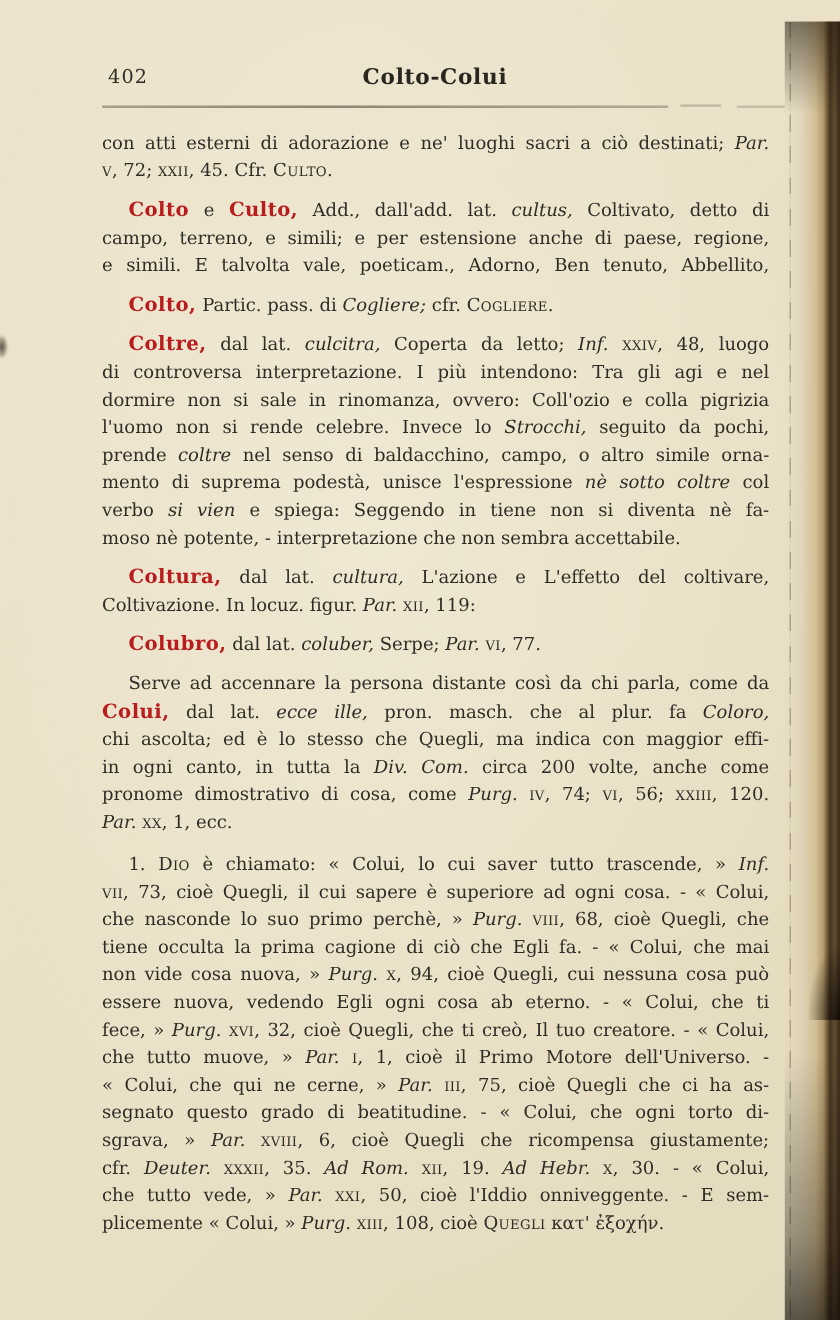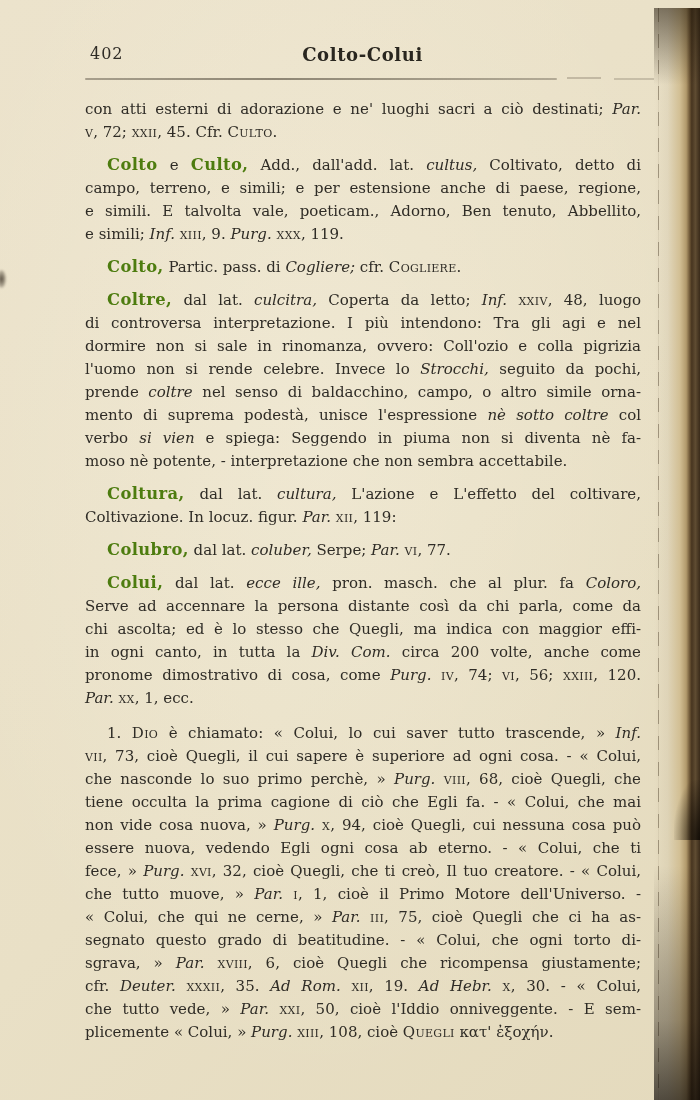--- a/index.html
+++ b/index.html
@@ -4,21 +4,21 @@
 <style>
   html,body{margin:0;padding:0;}
   body{
     width:700px;height:1100px;position:relative;overflow:hidden;
     background:
       radial-gradient(ellipse at 45% 40%, rgba(255,252,240,0.25), rgba(0,0,0,0) 70%),
       linear-gradient(135deg,#ece3cc 0%, #e9e0c6 55%, #e4dabd 100%);
     font-family:"DejaVu Serif","Liberation Serif",serif;
     color:#2f2c26;
   }
-  .sheet{position:absolute;top:8px;left:0;width:700px;height:832px;}
+  .sheet{position:absolute;top:18px;left:0;width:700px;height:832px;}
   
   .header{position:absolute;top:36px;left:85px;width:555px;height:26px;}
   .pagenum{position:absolute;left:5px;top:0;font-size:16px;letter-spacing:1px;}
   .htitle{position:absolute;left:0;right:0;top:0;text-align:center;
     font-weight:bold;font-size:18px;letter-spacing:0.6px;color:#29261f;}
   .hrule{position:absolute;top:70px;left:85px;width:472px;height:2px;
     background:linear-gradient(to right, rgba(110,102,86,0.55), rgba(110,102,86,0.75) 40%, rgba(110,102,86,0.45));
     border-radius:1px;filter:blur(0.3px);}
   .hrule-dash1{position:absolute;top:69px;left:567px;width:34px;height:2px;
     background:rgba(120,110,92,0.35);filter:blur(0.5px);}
@@ -27,21 +27,21 @@
   
   .text-block{position:absolute;top:90px;left:85px;width:556px;
     font-size:15px;line-height:23px;}
   .para{margin:0 0 0 0;}
   .para + .para{margin-top:9px;}
   .para.tight{margin-top:12px;}
   .line{text-align:justify;text-align-last:justify;white-space:normal;}
   .line.last{text-align-last:left;}
   .para.indent .line:first-child{padding-left:22px;}
   .r-n{font-style:normal;}
-  .r-b{font-weight:bold;font-size:1.09em;letter-spacing:0.4px;color:#4d7c0f;}
+  .r-b{font-weight:bold;font-size:1.09em;letter-spacing:0.4px;color:#b91c1c;}
   .r-i{font-style:italic;}
   .r-sc{font-variant:small-caps;letter-spacing:0.3px;}
   
   .page-edge{position:absolute;top:0;right:0;width:46px;height:1100px;
     background:linear-gradient(to right,
       rgba(150,128,92,0) 0%,
       rgba(150,128,92,0.10) 30%,
       #d2bf94 56%,
       #b29a6c 70%,
       #6b5434 78%,
@@ -76,45 +76,44 @@
 
   <main class="text-block">
       <div class="para">
         <div class="line"><span class="r-n">con atti esterni di adorazione e ne' luoghi sacri a ciò destinati; </span><span class="r-i">Par.</span></div>
         <div class="line last"><span class="r-sc">v</span><span class="r-n">, 72; </span><span class="r-sc">xxii</span><span class="r-n">, 45. Cfr. </span><span class="r-sc">Culto</span><span class="r-n">.</span></div>
       </div>
       <div class="para indent">
         <div class="line"><span class="r-b">Colto</span><span class="r-n"> e </span><span class="r-b">Culto,</span><span class="r-n"> Add., dall'add. lat. </span><span class="r-i">cultus,</span><span class="r-n"> Coltivato, detto di</span></div>
         <div class="line"><span class="r-n">campo, terreno, e simili; e per estensione anche di paese, regione,</span></div>
         <div class="line"><span class="r-n">e simili. E talvolta vale, poeticam., Adorno, Ben tenuto, Abbellito,</span></div>
-        <div class="line last"><span class="r-n">e simili; </span><span class="r-i">Inf.</span><span class="r-n"> </span><span class="r-sc">xiii</span><span class="r-n">, 9. </span><span class="r-i">Purg.</span><span class="r-n"> </span><span class="r-sc">xxx</span><span class="r-n">, 119.</span></div>
       </div>
       <div class="para indent">
         <div class="line last"><span class="r-b">Colto,</span><span class="r-n"> Partic. pass. di </span><span class="r-i">Cogliere;</span><span class="r-n"> cfr. </span><span class="r-sc">Cogliere</span><span class="r-n">.</span></div>
       </div>
       <div class="para indent">
         <div class="line"><span class="r-b">Coltre,</span><span class="r-n"> dal lat. </span><span class="r-i">culcitra,</span><span class="r-n"> Coperta da letto; </span><span class="r-i">Inf.</span><span class="r-n"> </span><span class="r-sc">xxiv</span><span class="r-n">, 48, luogo</span></div>
         <div class="line"><span class="r-n">di controversa interpretazione. I più intendono: Tra gli agi e nel</span></div>
         <div class="line"><span class="r-n">dormire non si sale in rinomanza, ovvero: Coll'ozio e colla pigrizia</span></div>
         <div class="line"><span class="r-n">l'uomo non si rende celebre. Invece lo </span><span class="r-i">Strocchi,</span><span class="r-n"> seguito da pochi,</span></div>
         <div class="line"><span class="r-n">prende </span><span class="r-i">coltre</span><span class="r-n"> nel senso di baldacchino, campo, o altro simile orna-</span></div>
         <div class="line"><span class="r-n">mento di suprema podestà, unisce l'espressione </span><span class="r-i">nè sotto coltre</span><span class="r-n"> col</span></div>
-        <div class="line"><span class="r-n">verbo </span><span class="r-i">si vien</span><span class="r-n"> e spiega: Seggendo in piuma non si diventa nè fa-</span></div>
+        <div class="line"><span class="r-n">verbo </span><span class="r-i">si vien</span><span class="r-n"> e spiega: Seggendo in tiene non si diventa nè fa-</span></div>
         <div class="line last"><span class="r-n">moso nè potente, - interpretazione che non sembra accettabile.</span></div>
       </div>
       <div class="para indent">
         <div class="line"><span class="r-b">Coltura,</span><span class="r-n"> dal lat. </span><span class="r-i">cultura,</span><span class="r-n"> L'azione e L'effetto del coltivare,</span></div>
         <div class="line last"><span class="r-n">Coltivazione. In locuz. figur. </span><span class="r-i">Par.</span><span class="r-n"> </span><span class="r-sc">xii</span><span class="r-n">, 119:</span></div>
       </div>
       <div class="para indent">
         <div class="line last"><span class="r-b">Colubro,</span><span class="r-n"> dal lat. </span><span class="r-i">coluber,</span><span class="r-n"> Serpe; </span><span class="r-i">Par.</span><span class="r-n"> </span><span class="r-sc">vi</span><span class="r-n">, 77.</span></div>
       </div>
       <div class="para indent">
+        <div class="line"><span class="r-n">Serve ad accennare la persona distante così da chi parla, come da</span></div>
         <div class="line"><span class="r-b">Colui,</span><span class="r-n"> dal lat. </span><span class="r-i">ecce ille,</span><span class="r-n"> pron. masch. che al plur. fa </span><span class="r-i">Coloro,</span></div>
-        <div class="line"><span class="r-n">Serve ad accennare la persona distante così da chi parla, come da</span></div>
         <div class="line"><span class="r-n">chi ascolta; ed è lo stesso che Quegli, ma indica con maggior effi-</span></div>
         <div class="line"><span class="r-n">in ogni canto, in tutta la </span><span class="r-i">Div. Com.</span><span class="r-n"> circa 200 volte, anche come</span></div>
         <div class="line"><span class="r-n">pronome dimostrativo di cosa, come </span><span class="r-i">Purg.</span><span class="r-n"> </span><span class="r-sc">iv</span><span class="r-n">, 74; </span><span class="r-sc">vi</span><span class="r-n">, 56; </span><span class="r-sc">xxiii</span><span class="r-n">, 120.</span></div>
         <div class="line last"><span class="r-i">Par.</span><span class="r-n"> </span><span class="r-sc">xx</span><span class="r-n">, 1, ecc.</span></div>
       </div>
       <div class="para indent tight">
         <div class="line"><span class="r-n">1. </span><span class="r-sc">Dio</span><span class="r-n"> è chiamato: « Colui, lo cui saver tutto trascende, » </span><span class="r-i">Inf.</span></div>
         <div class="line"><span class="r-sc">vii</span><span class="r-n">, 73, cioè Quegli, il cui sapere è superiore ad ogni cosa. - « Colui,</span></div>
         <div class="line"><span class="r-n">che nasconde lo suo primo perchè, » </span><span class="r-i">Purg.</span><span class="r-n"> </span><span class="r-sc">viii</span><span class="r-n">, 68, cioè Quegli, che</span></div>
         <div class="line"><span class="r-n">tiene occulta la prima cagione di ciò che Egli fa. - « Colui, che mai</span></div>

